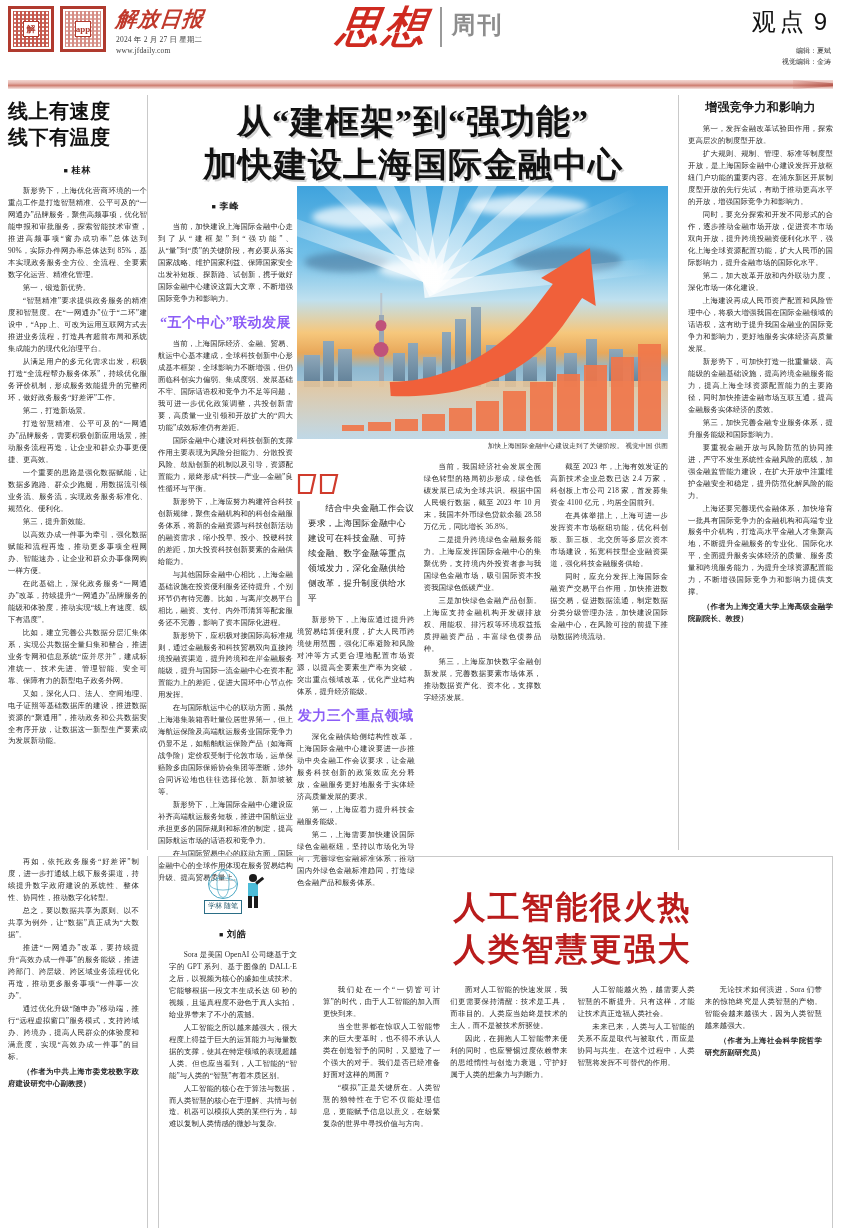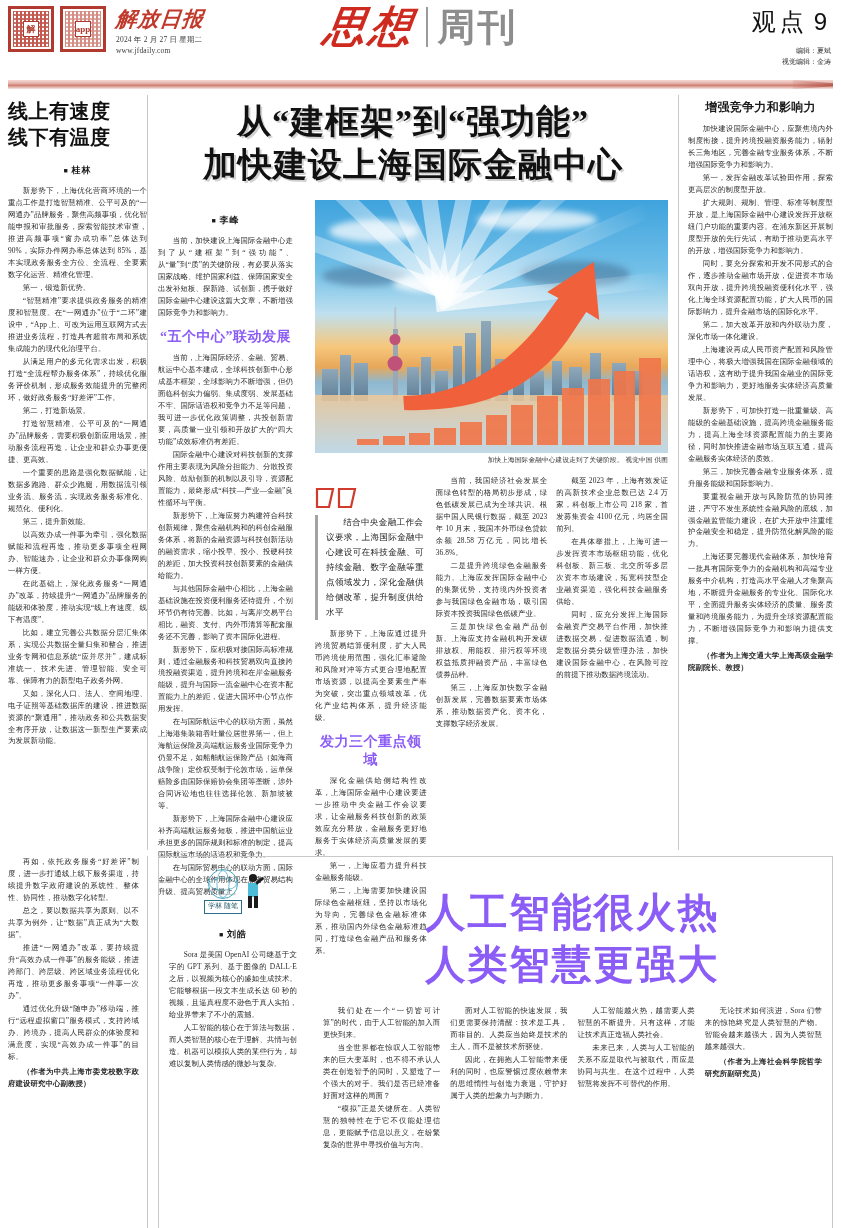--- a/index.html
+++ b/index.html
@@ -54,23 +54,23 @@
     position:absolute; left:50%; top:6px; transform:translateX(-50%);
     display:flex; align-items:center; gap:10px;
   }
   .logo-sixiang{
     font-size:42px; font-weight:bold; color:#cf2a20;
     font-family:"Liberation Serif", serif; font-style:italic;
     letter-spacing:4px; line-height:1; transform: skewX(-8deg);
   }
   .logo-sep{ width:2px; height:40px; background:#9a9a9a; }
   .logo-zhoukan{
-    font-size:38px; font-weight:bold; color:#8d8d8d;
+    font-size:24px; font-weight:bold; color:#8d8d8d;
     letter-spacing:2px; line-height:1;
-    font-family:Liberation Sans, sans-serif;
+    font-family:Liberation Mono, monospace;
   }
   .mh-right{ margin-left:auto; text-align:right; padding-right:2px; }
   .mh-section{ font-size:24px; letter-spacing:4px; color:#111; }
   .mh-section .pg{ margin-left:6px; font-family:"Liberation Sans", sans-serif; }
   .mh-credit{ font-size:7px; color:#333; margin-top:8px; line-height:1.5; }
 
   .mh-rule{
     height:9px; margin:2px 0 6px 0; position:relative;
     background:linear-gradient(180deg,#f3d7d2 0%, #e6b6ae 35%, #cf7f72 60%, #f6e6e3 100%);
   }
@@ -102,21 +102,21 @@
   .credit{ text-indent:2em; font-weight:bold; margin-top:3px; }
 
   
   .headline{
     text-align:center; font-weight:bold; color:#111;
     letter-spacing:1px; margin-top:6px;
   }
   .headline .l1{ font-size:34px; line-height:1.25; text-shadow:2px 2px 0 rgba(0,0,0,.18);}
   .headline .l2{ font-size:34px; line-height:1.25; text-shadow:2px 2px 0 rgba(0,0,0,.18);}
 
-  .mid-grid{ display:flex; gap:22px; margin-top:14px; }
+  .mid-grid{ display:flex; gap:4px; }
   .mid-c1{ width:135px; }
   .mid-c2{ flex:1; }
   .mid-sub{
     font-size:14px; font-weight:bold; text-align:center;
     letter-spacing:.5px; margin:9px 0 6px; color:#8b5cf6;
   }
   .photo-wrap{ width:100%; }
   .photo{
     width:100%; height:253px; position:relative; overflow:hidden;
     background:linear-gradient(180deg,#3fa3dd 0%, #72c0e8 28%, #bfe0ef 45%, #f6c77c 58%, #e8a85a 66%, #8fb8cf 72%, #cfe3ee 100%);
@@ -168,21 +168,21 @@
   .globe::after{ transform:scaleY(.45); }
   .xl-box{ border:1.2px solid #2b6e86; font-size:7px; line-height:1.1; padding:2px 3px; color:#1c5366; text-align:center; }
   .person{ width:16px; height:34px; position:relative; }
   .person .head{ position:absolute; top:0; left:3px; width:8px; height:8px; border-radius:50%; background:#1b1b1b; }
   .person .body{ position:absolute; top:9px; left:2px; width:10px; height:14px; background:#4cbcd8; }
   .person .legs{ position:absolute; top:22px; left:2px; width:10px; height:12px;
                  background:linear-gradient(90deg,#1b1b1b 42%, transparent 42% 58%, #1b1b1b 58%); }
   .person .arm{ position:absolute; top:8px; left:10px; width:9px; height:2.5px; background:#1b1b1b; transform:rotate(-38deg); transform-origin:left center;}
 
   .big-headline{ text-align:center; padding:22px 0 10px; }
-  .big-headline div{ font-size:40px; font-weight:bold; line-height:1.3; letter-spacing:2px; color:#8b5cf6; }
+  .big-headline div{ font-size:32px; font-weight:bold; line-height:1.3; letter-spacing:2px; color:#b91c1c; }
 
   .bottom-cols{ display:flex; gap:10px; margin-top:4px; }
   .bottom-cols > div{ flex:1; }
 </style>
 </head>
 <body>
 
 <div class="page">
 
   <div class="masthead">
@@ -377,21 +377,20 @@
               </div>
             </div>
           </div>
         </div>
       </div>
     </div>
 
     <div class="col-right">
       <div class="right-sub">增强竞争力和影响力</div>
       <div class="body-col">
-        <p>加快建设国际金融中心，应聚焦境内外制度衔接，提升跨境投融资服务能力，辐射长三角地区，完善金融专业服务体系，不断增强国际竞争力和影响力。</p>
         <p>第一，发挥金融改革试验田作用，探索更高层次的制度型开放。</p>
         <p>扩大规则、规制、管理、标准等制度型开放，是上海国际金融中心建设发挥开放枢纽门户功能的重要内容。在浦东新区开展制度型开放的先行先试，有助于推动更高水平的开放，增强国际竞争力和影响力。</p>
         <p>同时，要充分探索和开发不同形式的合作，逐步推动金融市场开放，促进资本市场双向开放，提升跨境投融资便利化水平，强化上海全球资源配置功能，扩大人民币的国际影响力，提升金融市场的国际化水平。</p>
         <p>第二，加大改革开放和内外联动力度，深化市场一体化建设。</p>
         <p>上海建设再成人民币资产配置和风险管理中心，将极大增强我国在国际金融领域的话语权，这有助于提升我国金融业的国际竞争力和影响力，更好地服务实体经济高质量发展。</p>
         <p>新形势下，可加快打造一批重量级、高能级的金融基础设施，提高跨境金融服务能力，提高上海全球资源配置能力的主要路径，同时加快推进金融市场互联互通，提高金融服务实体经济的质效。</p>
         <p>第三，加快完善金融专业服务体系，提升服务能级和国际影响力。</p>
         <p>要重视金融开放与风险防范的协同推进，严守不发生系统性金融风险的底线，加强金融监管能力建设，在扩大开放中注重维护金融安全和稳定，提升防范化解风险的能力。</p>
         <p>上海还要完善现代金融体系，加快培育一批具有国际竞争力的金融机构和高端专业服务中介机构，打造高水平金融人才集聚高地，不断提升金融服务的专业化、国际化水平，全面提升服务实体经济的质量、服务质量和跨境服务能力，为提升全球资源配置能力，不断增强国际竞争力和影响力提供支撑。</p>
         <p class="credit">（作者为上海交通大学上海高级金融学院副院长、教授）</p>
@@ -425,20 +424,21 @@
               <div class="person">
                 <div class="head"></div>
                   <div class="body"></div>
                   <div class="legs"></div>
                   <div class="arm"></div>
               </div>
             </div>
             <div class="byline">刘皓</div>
             <div class="body-col">
               <p>Sora 是美国 OpenAI 公司继基于文字的 GPT 系列、基于图像的 DALL·E 之后，以视频为核心的盛如生成技术。它能够根据一段文本生成长达 60 秒的视频，且逼真程度不逊色于真人实拍，给业界带来了不小的震撼。</p>
+              <p>人工智能之所以越来越强大，很大程度上得益于巨大的运算能力与海量数据的支撑，使其在特定领域的表现超越人类。但也应当看到，人工智能的“智能”与人类的“智慧”有着本质区别。</p>
               <p>人工智能的核心在于算法与数据，而人类智慧的核心在于理解、共情与创造。机器可以模拟人类的某些行为，却难以复制人类情感的微妙与复杂。</p>
             </div>
           </div>
 
           <div style="flex:1;">
             <div class="big-headline">
               <div>人工智能很火热</div>
               <div>人类智慧更强大</div>
             </div>
             <div class="bottom-cols">

